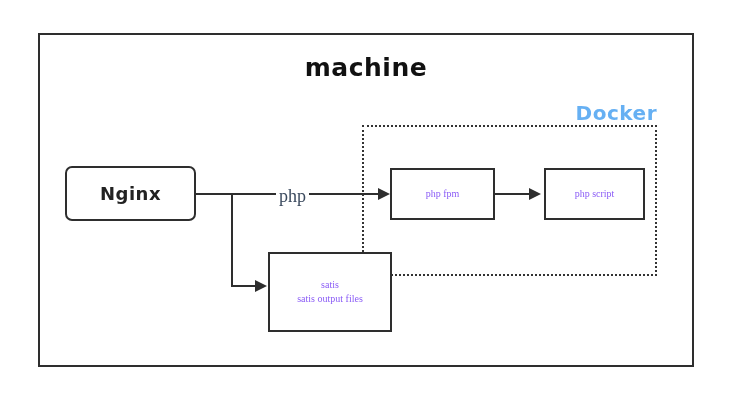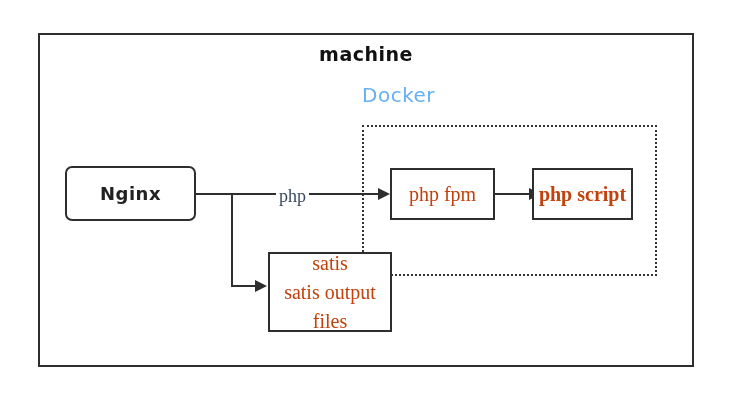--- a/index.html
+++ b/index.html
@@ -22,47 +22,47 @@
     top: 33px;
     width: 652px;
     height: 330px;
     border: 2px solid #2e2e2e;
     background: transparent;
     z-index: 0;
   }
   .machine-title {
     position: absolute;
     left: 38px;
-    top: 43px;
+    top: 53px;
     width: 656px;
     text-align: center;
-    font-size: 19px;
+    font-size: 25px;
     font-weight: bold;
     letter-spacing: 0.5px;
     color: #111111;
     z-index: 4;
   }
   
   .docker-box {
     position: absolute;
     left: 362px;
     top: 125px;
     width: 291px;
     height: 147px;
     border: 2px dotted #333333;
     z-index: 1;
   }
   .docker-title {
     position: absolute;
     left: 362px;
-    top: 83px;
+    top: 101px;
     width: 295px;
-    text-align: left;
+    text-align: right;
     font-size: 20px;
-    font-weight: normal;
+    font-weight: bold;
     letter-spacing: 0.5px;
     color: #66b0f3;
     z-index: 4;
   }
   
   .connectors {
     position: absolute;
     left: 0;
     top: 0;
     width: 745px;
@@ -70,53 +70,51 @@
     z-index: 2;
   }
   
   .node {
     position: absolute;
     background: #ffffff;
     border: 2px solid #2e2e2e;
     display: flex;
     align-items: center;
     justify-content: center;
-    text-align: center;
     z-index: 3;
     box-sizing: border-box;
   }
   .node-nginx {
     left: 65px;
     top: 166px;
     width: 131px;
     height: 55px;
     border-radius: 7px;
     font-size: 18px;
     font-weight: bold;
     letter-spacing: 0.5px;
     color: #222222;
   }
   .serif-label {
     font-family: "Liberation Serif", serif;
-    font-size: 20px;
-    color: #c2410c;
+    font-size: 10px;
+    color: #8b5cf6;
     line-height: 1.45;
   }
   .node-php-fpm {
     left: 390px;
     top: 168px;
     width: 105px;
     height: 52px;
   }
   .node-php-script {
-    left: 532px;
+    left: 544px;
     top: 168px;
     width: 101px;
     height: 52px;
-    font-weight: bold;
   }
   .node-satis {
     left: 268px;
     top: 252px;
     width: 124px;
     height: 80px;
     flex-direction: column;
   }
   
   .edge-label-php {

